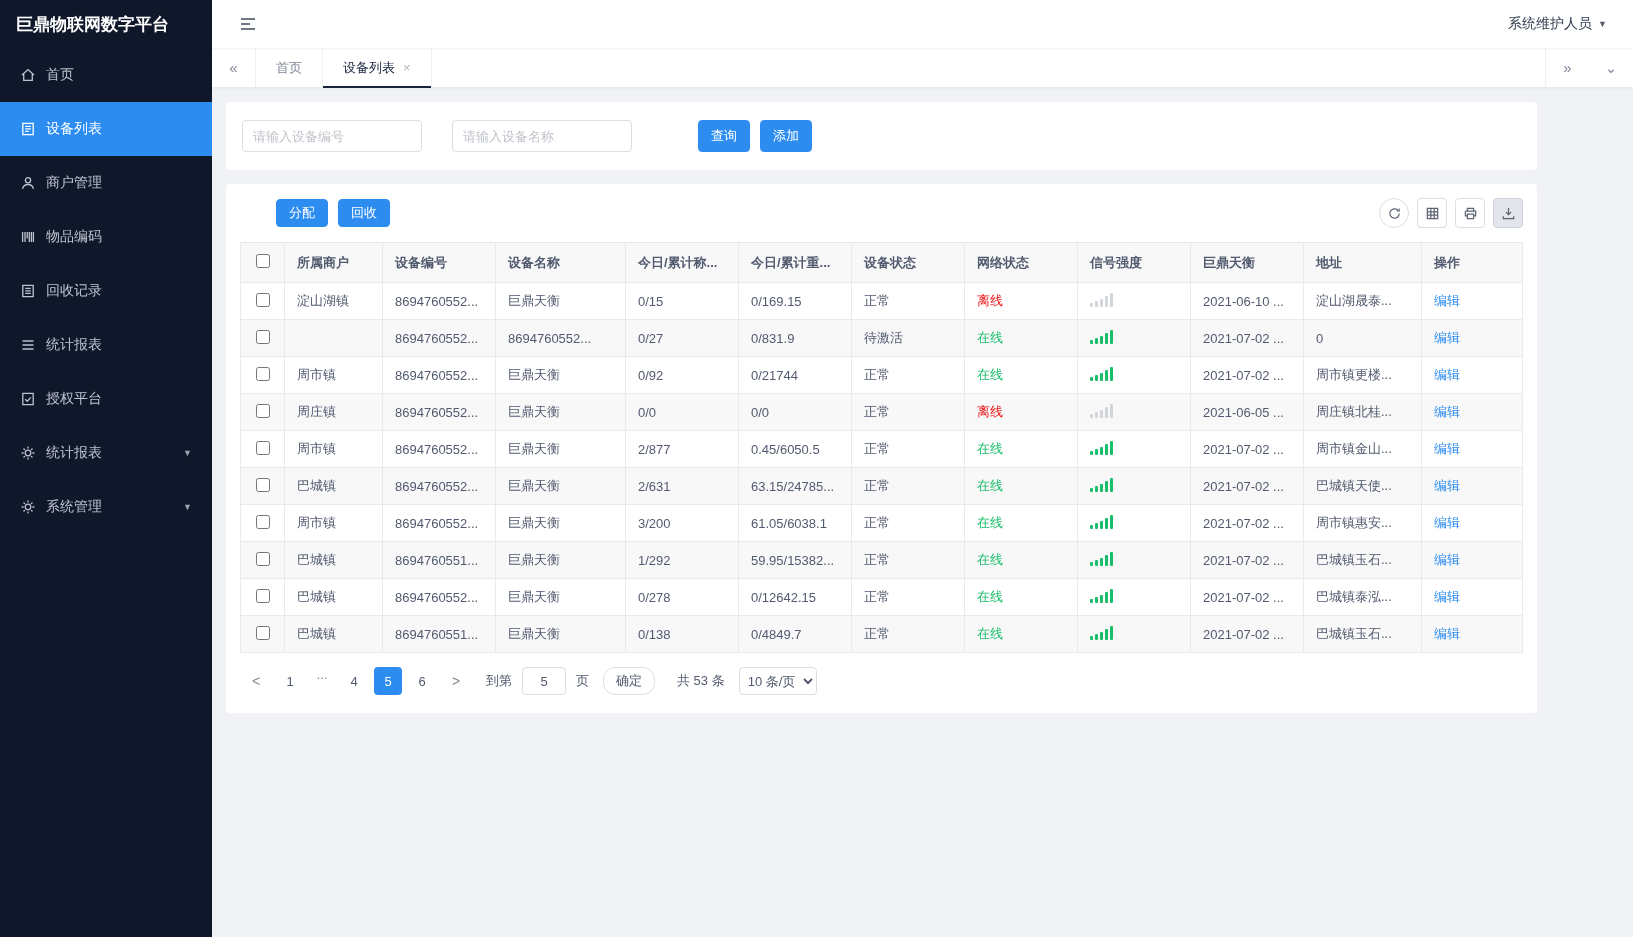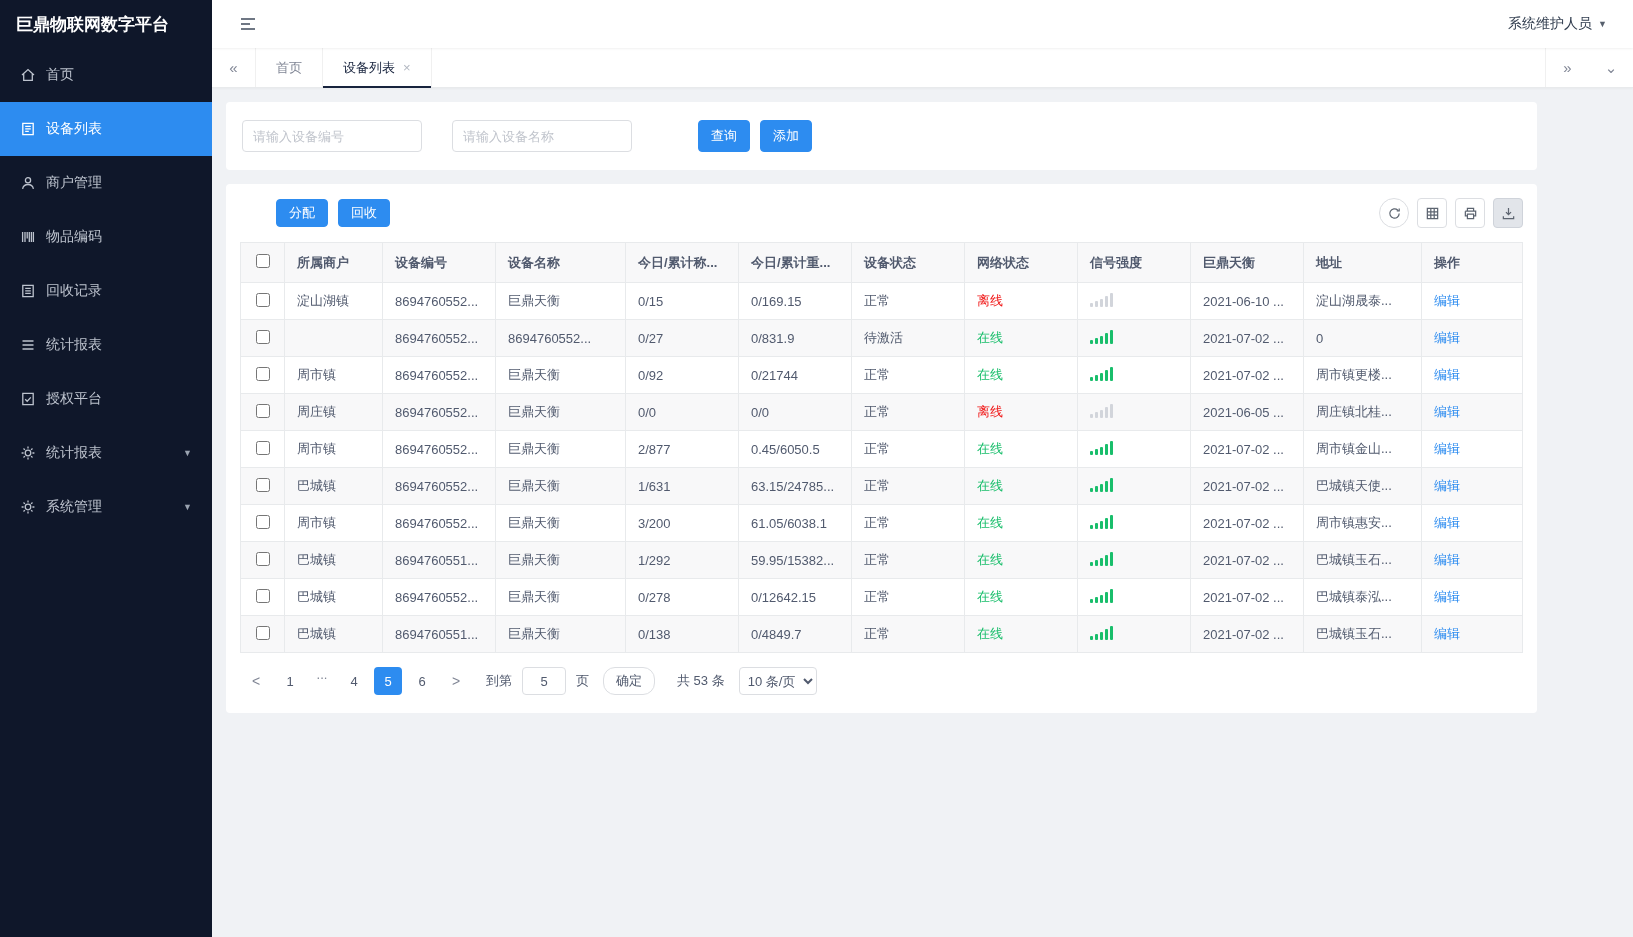--- a/index.html
+++ b/index.html
@@ -377,21 +377,21 @@
                   </span></td>
                 <td>2021-07-02 ...</td>
                 <td>周市镇金山...</td>
                 <td><a class="edit-link">编辑</a></td>
               </tr>
               <tr class="striped">
                 <td class="col-check"><input type="checkbox" style=""></td>
                 <td>巴城镇</td>
                 <td>8694760552...</td>
                 <td>巨鼎天衡</td>
-                <td>1/631</td>
+                <td>2/631</td>
                 <td>63.15/24785...</td>
                 <td>正常</td>
                 <td><span class="st-online">在线</span></td>
                 <td><span class="signal ">
                     <i></i>
                     <i></i>
                     <i></i>
                     <i></i>
                     <i></i>
                   </span></td>

